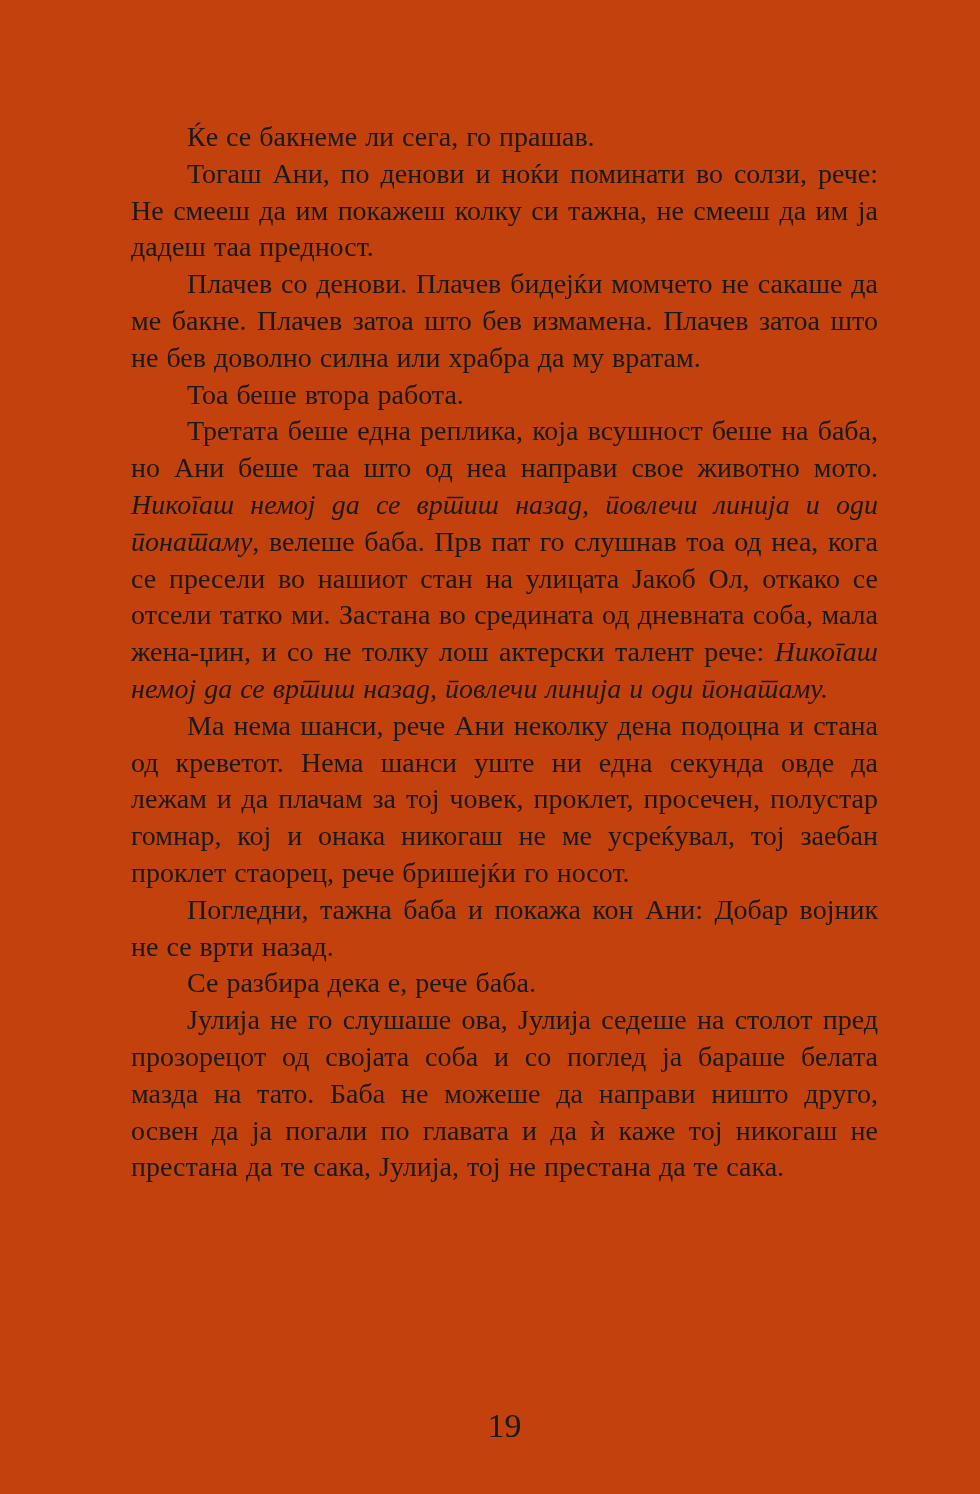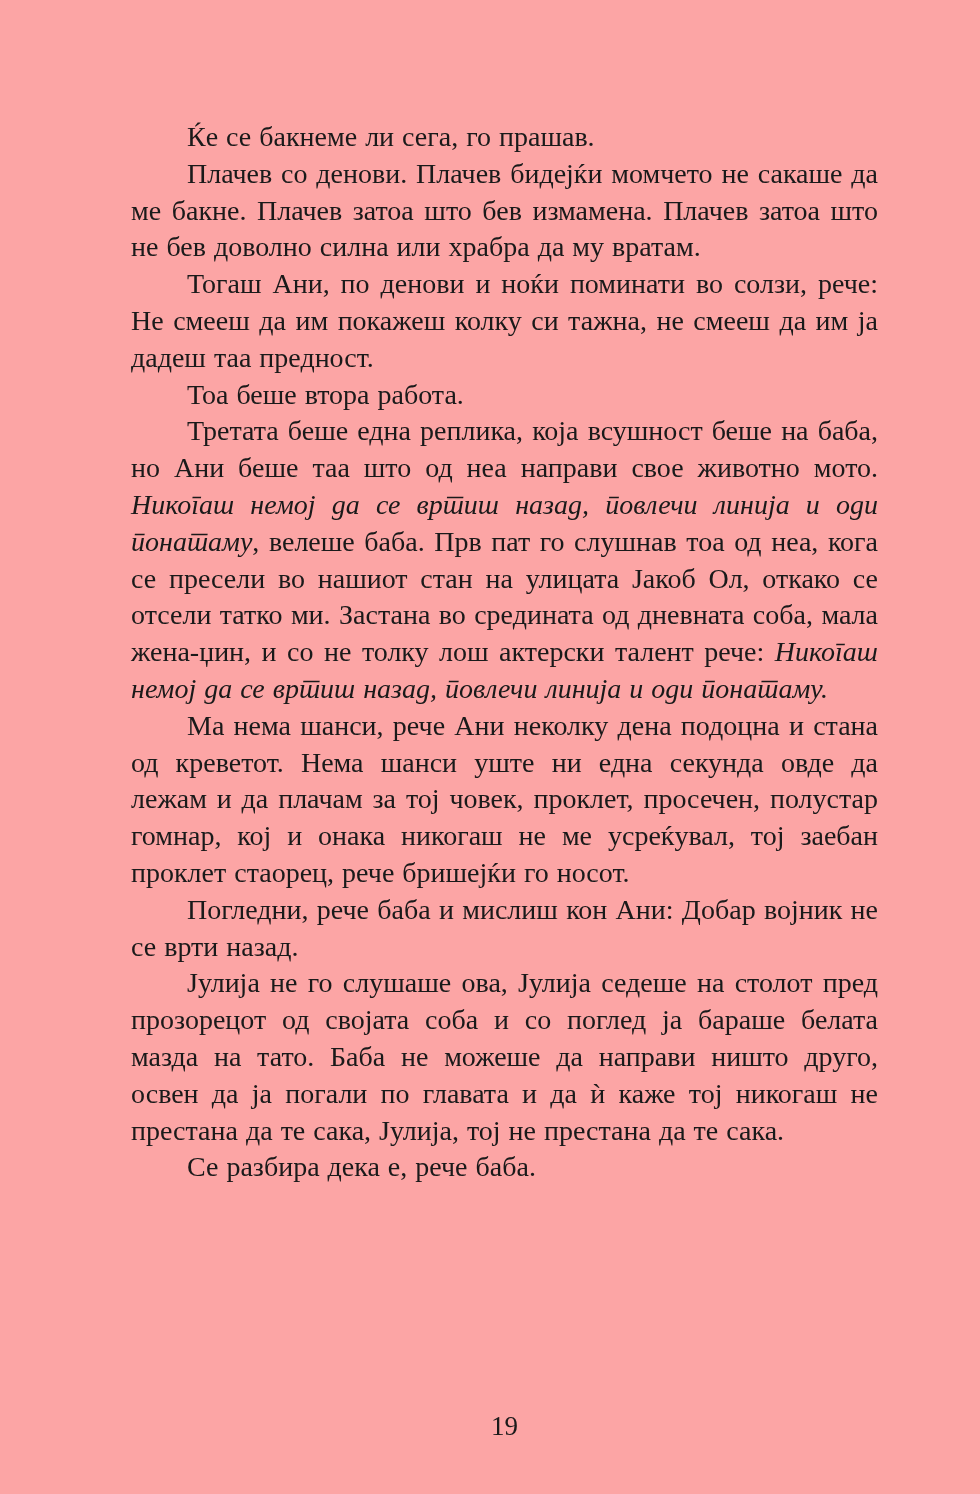--- a/index.html
+++ b/index.html
@@ -9,21 +9,21 @@
   body {
     width: 980px;
     height: 1494px;
     background: #ffffff;
     overflow: hidden;
   }
   .page {
     position: relative;
     width: 980px;
     height: 1494px;
-    background: #fca5a5;
+    background: #c2410c;
   }
   .page-text {
     position: absolute;
     left: 131px;
     top: 119px;
     width: 747px;
     font-family: "Liberation Serif", "DejaVu Serif", serif;
     font-size: 28px;
     line-height: 36.8px;
     color: #1a1a1a;
@@ -40,36 +40,36 @@
   .page-text em {
     font-style: italic;
   }
   .page-footer {
     position: absolute;
     left: 131px;
     top: 1408px;
     width: 747px;
     text-align: center;
     font-family: "Liberation Serif", "DejaVu Serif", serif;
-    font-size: 27px;
+    font-size: 34px;
     line-height: 36px;
     color: #1a1a1a;
   }
 </style>
 </head>
 <body style="background: rgb(255, 255, 255);">
 
 <div class="page">
   <main class="page-text" style="color: rgb(26, 26, 26);">
       <p><span>Ќе се бакнеме ли сега, го прашав.</span></p>
+      <p><span>Тогаш Ани, по денови и ноќи поминати во солзи, рече: Не смееш да им покажеш колку си тажна, не смееш да им ја дадеш таа предност.</span></p>
       <p><span>Плачев со денови. Плачев бидејќи момчето не сакаше да ме бакне. Плачев затоа што бев измамена. Плачев за­тоа што не бев доволно силна или храбра да му вратам.</span></p>
-      <p><span>Тогаш Ани, по денови и ноќи поминати во солзи, рече: Не смееш да им покажеш колку си тажна, не смееш да им ја дадеш таа предност.</span></p>
       <p><span>Тоа беше втора работа.</span></p>
       <p><span>Третата беше една реплика, која всушност беше на баба, но Ани беше таа што од неа направи свое животно мото. </span><em>Никогаш немој да се вртиш назад, повлечи линија и оди понатаму</em><span>, велеше баба. Прв пат го слушнав тоа од неа, кога се пресели во нашиот стан на улицата Јакоб Ол, откако се отсели татко ми. Застана во средината од днев­ната соба, мала жена-џин, и со не толку лош актерски талент рече: </span><em>Никогаш немој да се вртиш назад, повлечи линија и оди понатаму.</em></p>
       <p><span>Ма нема шанси, рече Ани неколку дена подоцна и стана од креветот. Нема шанси уште ни една секунда овде да лежам и да плачам за тој човек, проклет, просечен, по­лустар гомнар, кој и онака никогаш не ме усреќувал, тој заебан проклет стаорец, рече бришејќи го носот.</span></p>
-      <p><span>Погледни, рече баба и мислиш кон Ани: Добар војник не се врти назад.</span></p>
+      <p><span>Погледни, тажна баба и покажа кон Ани: Добар војник не се врти назад.</span></p>
+      <p><span>Се разбира дека е, рече баба.</span></p>
       <p><span>Јулија не го слушаше ова, Јулија седеше на столот пред прозорецот од својата соба и со поглед ја бараше белата мазда на тато. Баба не можеше да направи ништо друго, освен да ја погали по главата и да ѝ каже тој нико­гаш не престана да те сака, Јулија, тој не престана да те сака.</span></p>
-      <p><span>Се разбира дека е, рече баба.</span></p>
     </main>
   <footer class="page-footer" style="color: rgb(26, 26, 26);">
     <span>19</span>
   </footer>
 </div>
 
 </body></html>

